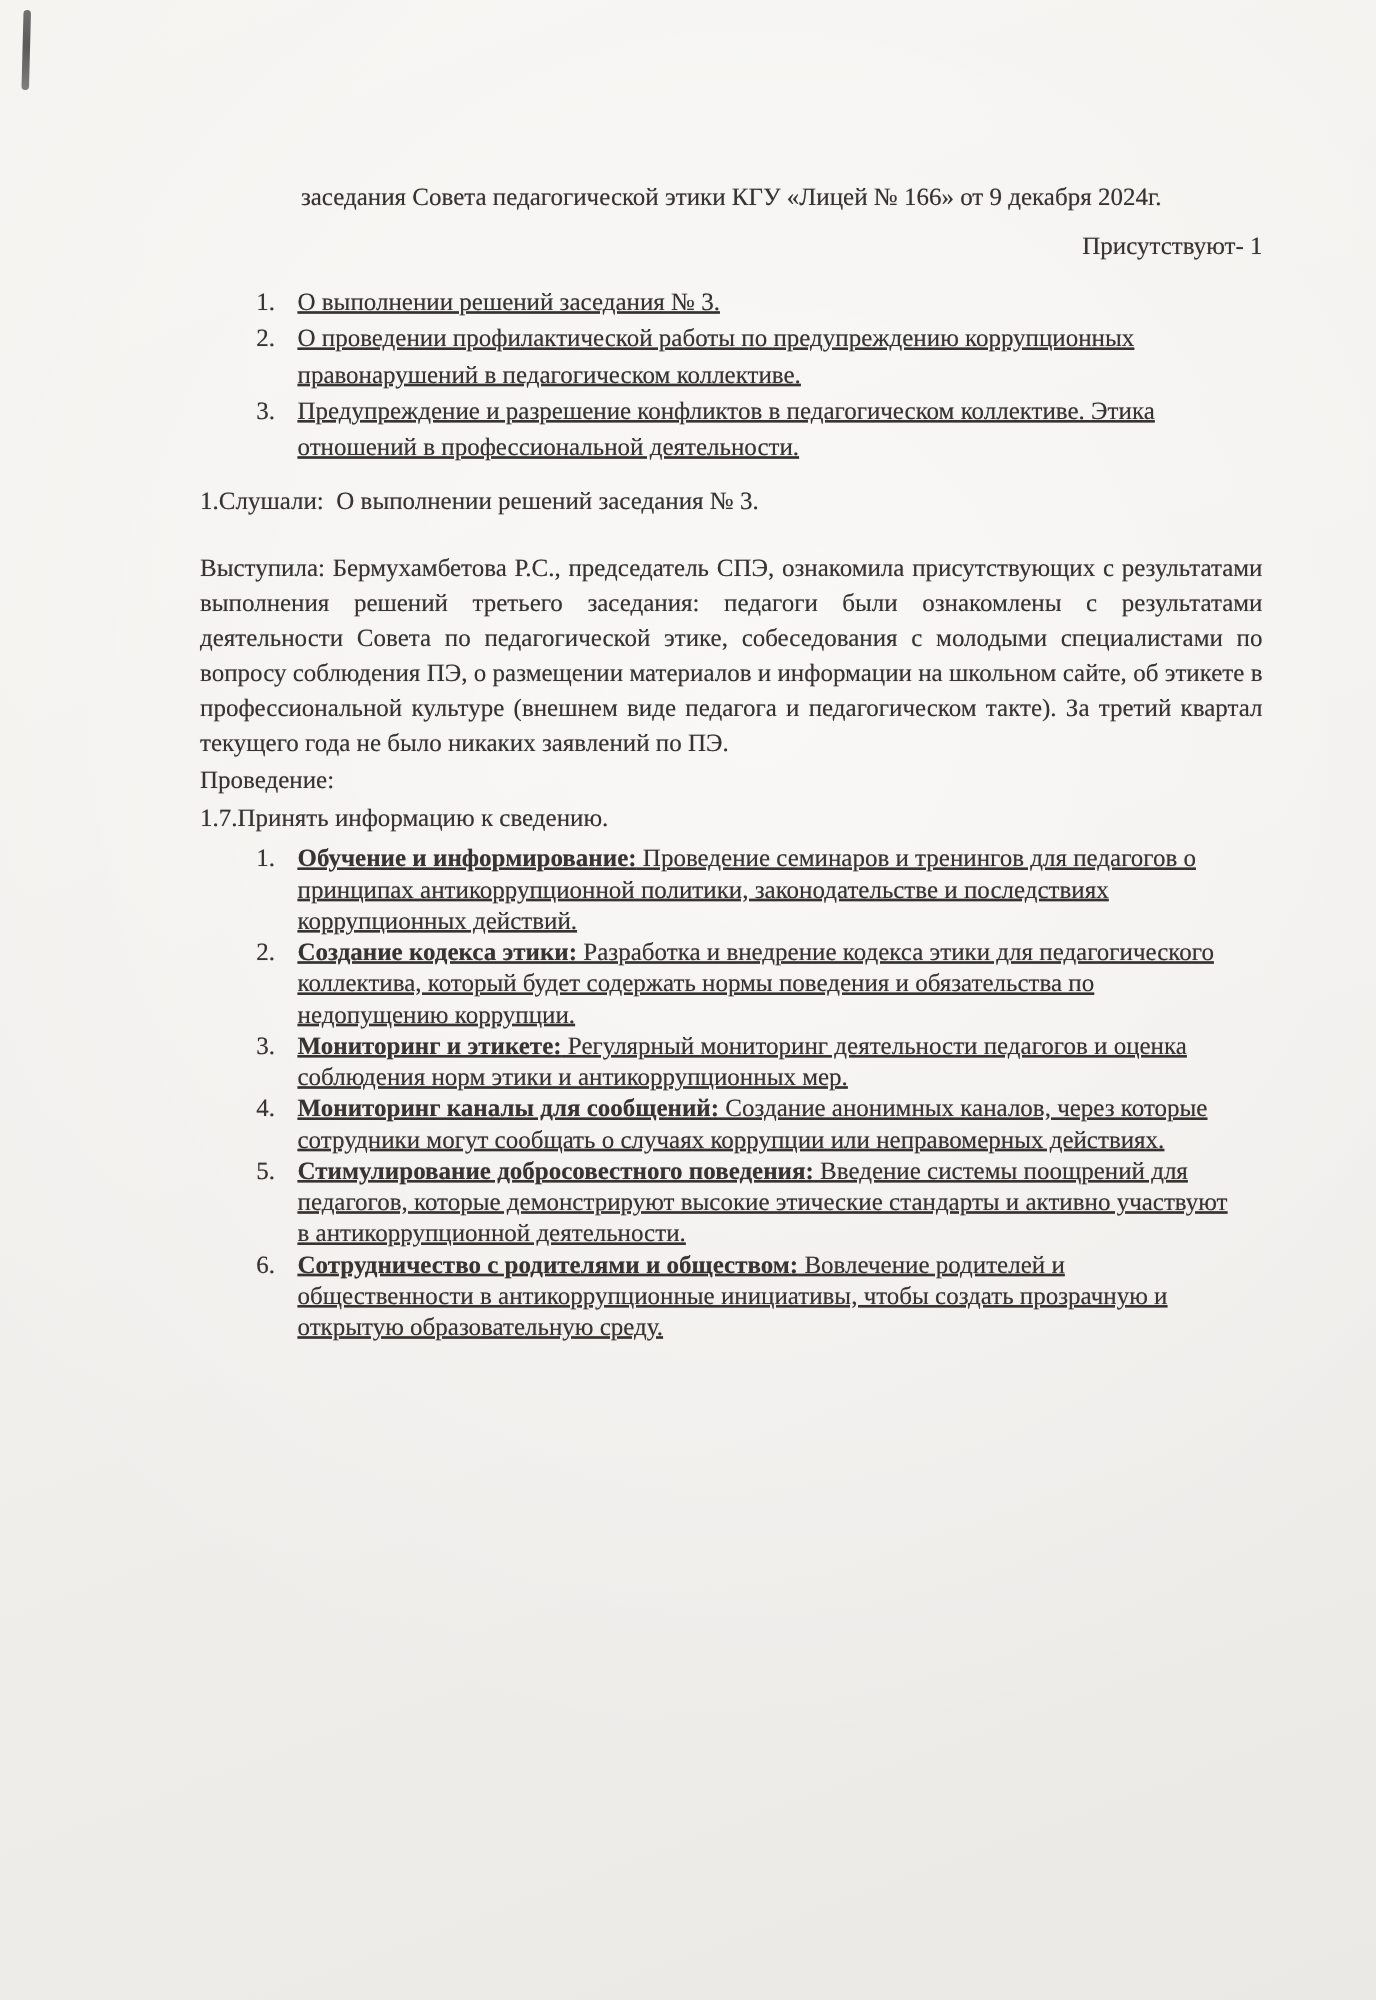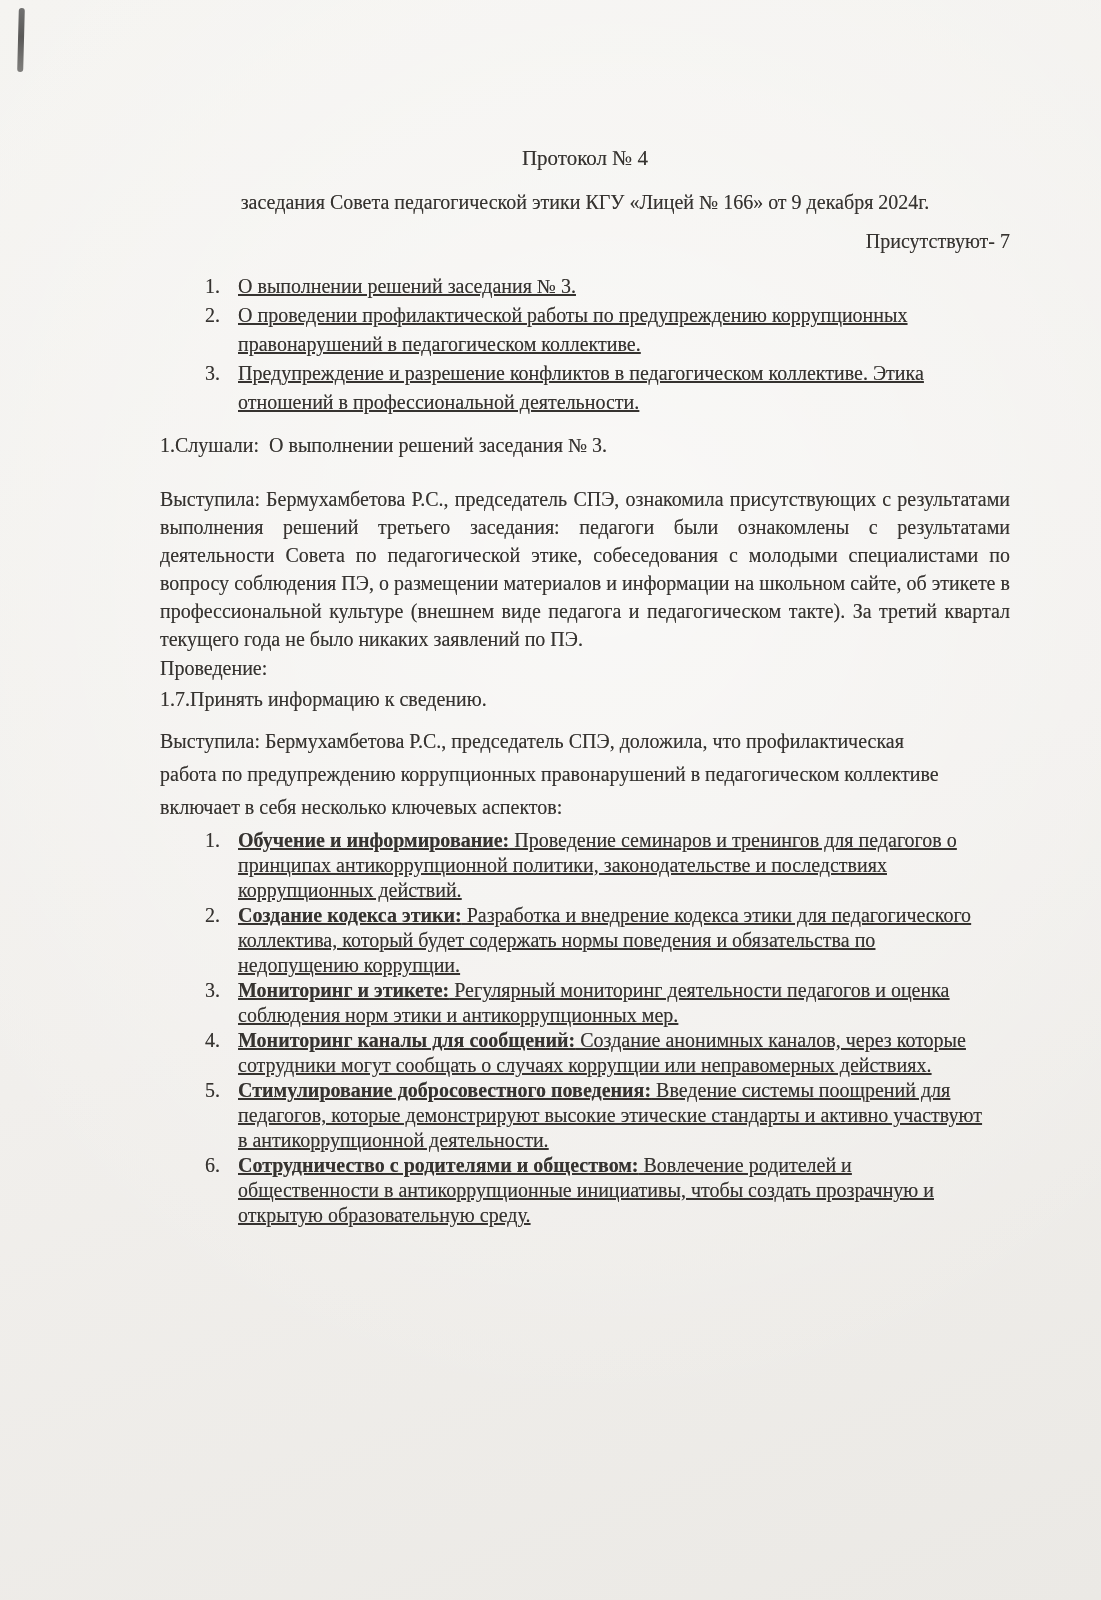--- a/index.html
+++ b/index.html
@@ -107,25 +107,24 @@
     margin: 14px 0 0 0;
   }
 </style>
 </head>
 <body>
 
 <div class="sheet">
   <div class="pen-mark"></div>
 
   <div class="content">
-    <h1 class="title center">Протокол № 4</h1>
 
     <div class="subtitle center">заседания Совета педагогической этики КГУ «Лицей № 166» от 9 декабря 2024г.</div>
 
-    <div class="attendees right">Присутствуют- 7</div>
+    <div class="attendees right">Присутствуют- 1</div>
 
 
     <ol class="doc-list agenda">
         <li>
           <span class="num">1.</span>
           <span class="li-text">О выполнении решений заседания № 3.</span>
         </li>
         <li>
           <span class="num">2.</span>
           <span class="li-text">О проведении профилактической работы по предупреждению коррупционных правонарушений в педагогическом коллективе.</span>
@@ -138,23 +137,20 @@
 
     <div class="heard1">1.Слушали:  О выполнении решений заседания № 3.</div>
 
     <p class="speech">Выступила: Бермухамбетова Р.С., председатель СПЭ, ознакомила присутствующих с результатами выполнения решений третьего заседания: педагоги были ознакомлены с результатами деятельности Совета по педагогической этике, собеседования с молодыми специалистами по вопросу соблюдения ПЭ, о размещении материалов и информации на школьном сайте, об этикете в профессиональной культуре (внешнем виде педагога и педагогическом такте). За третий квартал текущего года не было никаких заявлений по ПЭ.</p>
 
     <div class="plain">Проведение:</div>
 
     <div class="plain">1.7.Принять информацию к сведению.</div>
 
 
-    <p class="speech2 preline">Выступила: Бермухамбетова Р.С., председатель СПЭ, доложила, что профилактическая
-работа по предупреждению коррупционных правонарушений в педагогическом коллективе
-включает в себя несколько ключевых аспектов:</p>
 
     <ol class="doc-list aspects">
         <li>
           <span class="num">1.</span>
           <span class="li-text"><b>Обучение и информирование:</b> Проведение семинаров и тренингов для педагогов о принципах антикоррупционной политики, законодательстве и последствиях коррупционных действий.</span>
         </li>
         <li>
           <span class="num">2.</span>
           <span class="li-text"><b>Создание кодекса этики:</b> Разработка и внедрение кодекса этики для педагогического коллектива, который будет содержать нормы поведения и обязательства по недопущению коррупции.</span>
         </li>

